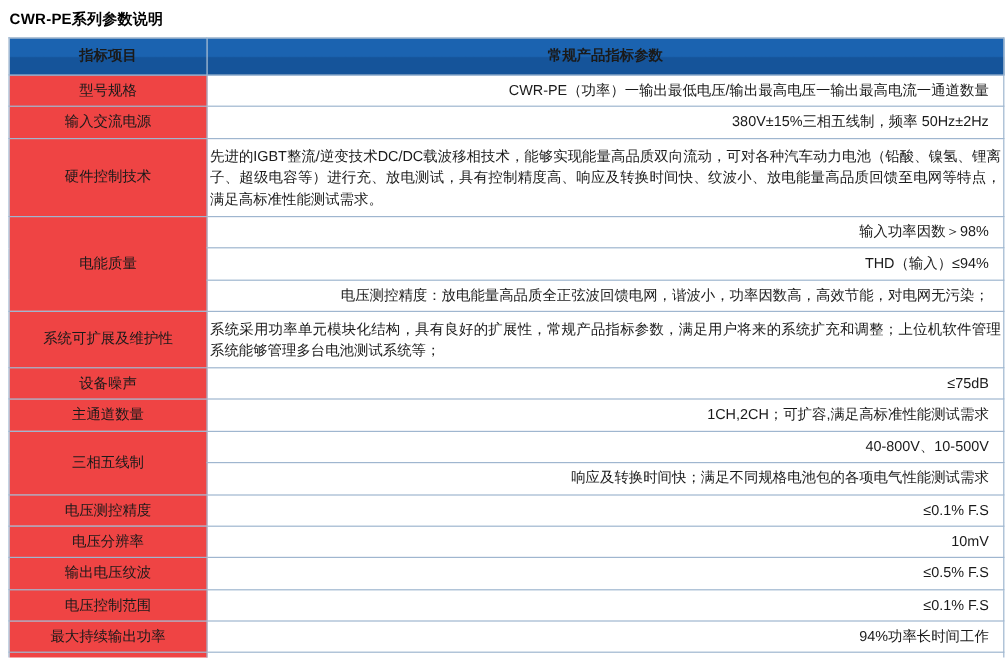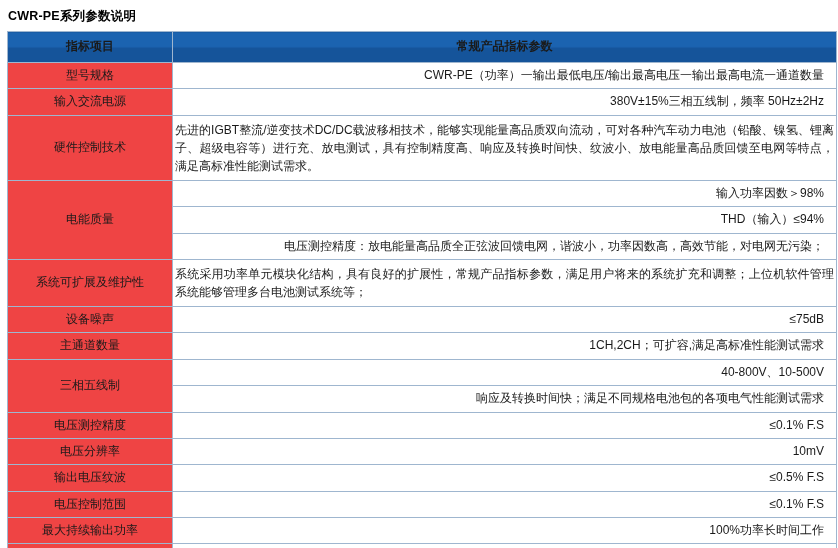--- a/index.html
+++ b/index.html
@@ -134,21 +134,21 @@
         <tr>
           <td class="label">输出电压纹波</td>
           <td class="value">≤0.5% F.S</td>
         </tr>
         <tr>
           <td class="label">电压控制范围</td>
           <td class="value">≤0.1% F.S</td>
         </tr>
         <tr>
           <td class="label">最大持续输出功率</td>
-          <td class="value">100%功率长时间工作</td>
+          <td class="value">94%功率长时间工作</td>
         </tr>
         <tr>
           <td class="label">电流响应时间</td>
           <td class="value">≤20ms（电池负载，输出无超调）</td>
         </tr>
       </tbody>
   </table>
 </div>
 
 </body></html>

